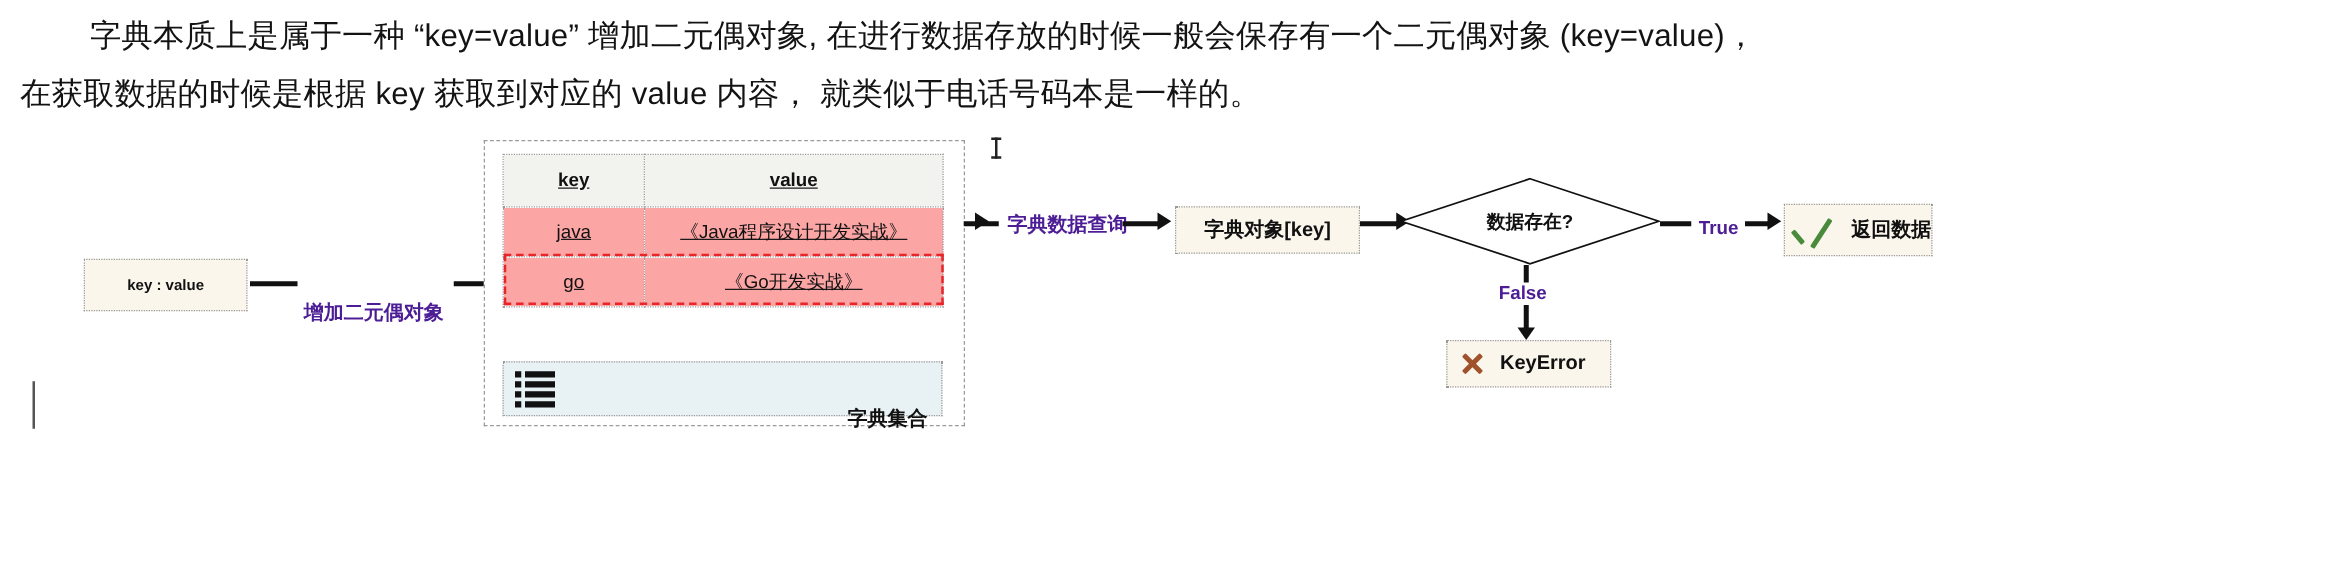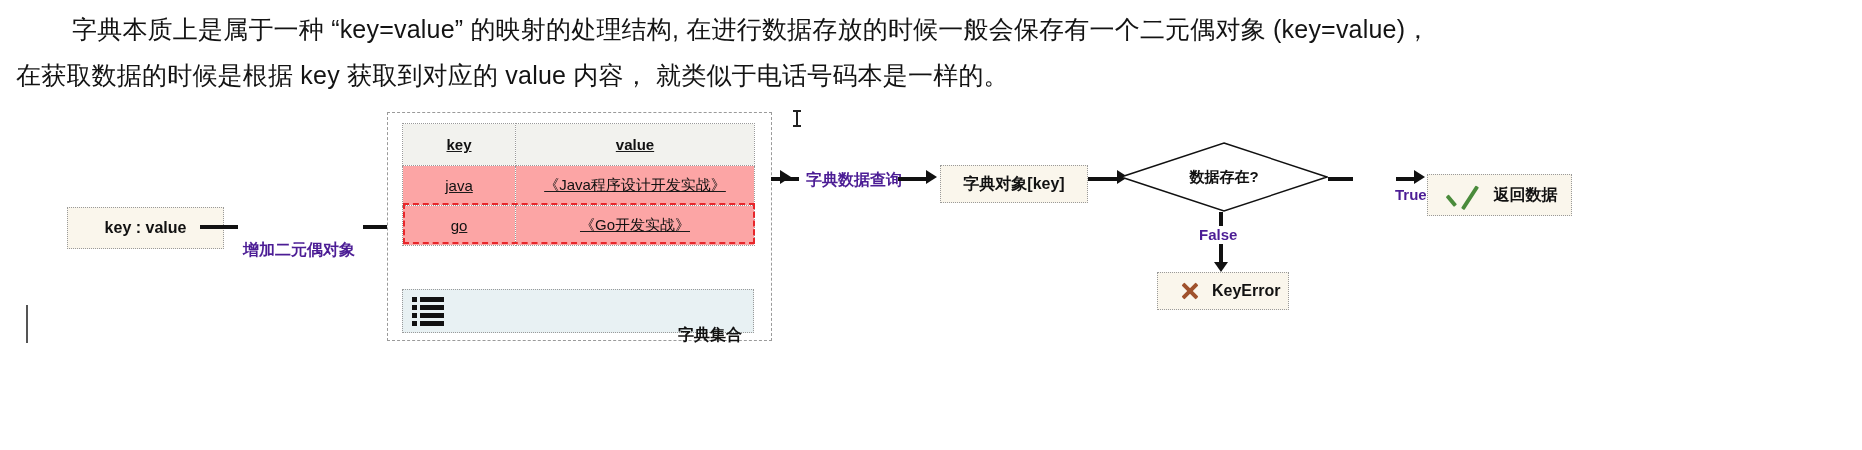--- a/index.html
+++ b/index.html
@@ -83,50 +83,50 @@
     justify-content: center;
     font-weight: bold;
     font-size: 17px;
     color: #111;
     white-space: nowrap;
   }
 
   #kv-box {
     left: 67px;
     top: 111px;
-    width: 157px;
+    width: 131px;
     height: 42px;
-    font-size: 16px;
+    font-size: 12px;
   }
 
   #dict-obj-box {
     left: 940px;
     top: 69px;
     width: 148px;
     height: 38px;
     font-size: 16px;
   }
 
   #keyerror-box {
     left: 1157px;
     top: 176px;
     width: 132px;
     height: 38px;
     justify-content: flex-start;
-    padding-left: 20px;
+    padding-left: 8px;
     gap: 10px;
   }
   #keyerror-box .err-label { font-size: 16px; }
 
   #return-box {
     left: 1427px;
-    top: 78px;
-    width: 145px;
+    top: 67px;
+    width: 119px;
     height: 42px;
-    justify-content: center;
+    justify-content: flex-end;
     padding-left: 10px;
     gap: 14px;
   }
   #return-box .ret-label { font-size: 16px; }
 
   
   .cross-icon {
     position: relative;
     width: 24px;
     height: 24px;
@@ -174,21 +174,21 @@
   .edge-label {
     position: absolute;
     font-weight: bold;
     font-size: 16px;
     color: #4c1d95;
     white-space: nowrap;
   }
   #label-add { left: 243px; top: 117px; margin-top: 27px; }
   #label-query { left: 806px; top: 74px; }
   #label-false { left: 1199px; top: 130px; font-size: 15px; }
-  #label-true { left: 1359px; top: 90px; font-size: 15px; margin-left: 36px; }
+  #label-true { left: 1359px; top: 78px; font-size: 15px; }
 
   
   .arrow-line {
     position: absolute;
     height: 4px;
     background: #111;
   }
   .arrow-head-r {
     position: absolute;
     width: 0; height: 0;
@@ -342,21 +342,21 @@
   }
   .list-icon .li-bar {
     width: 24px; height: 5px;
     background: #111;
   }
 </style>
 </head>
 <body>
 
 <div class="prose">
-  <div class="prose-line indent">字典本质上是属于一种 “key=value” 的映射的处理结构, 在进行数据存放的时候一般会保存有一个二元偶对象 (key=value)，</div>
+  <div class="prose-line indent">字典本质上是属于一种 “key=value” 增加二元偶对象, 在进行数据存放的时候一般会保存有一个二元偶对象 (key=value)，</div>
   <div class="prose-line">在获取数据的时候是根据 key 获取到对应的 value 内容，  就类似于电话号码本是一样的。</div>
 </div>
 
 <div class="mouse-caret"></div>
 <div class="text-caret"></div>
 
 <div class="diagram">
 
   <div class="node-box" id="kv-box">
     <span>key : value</span>

